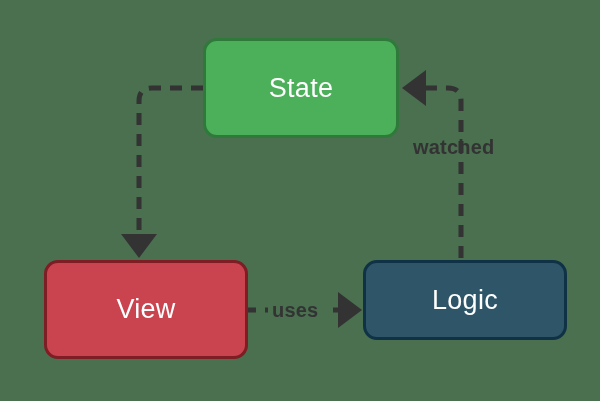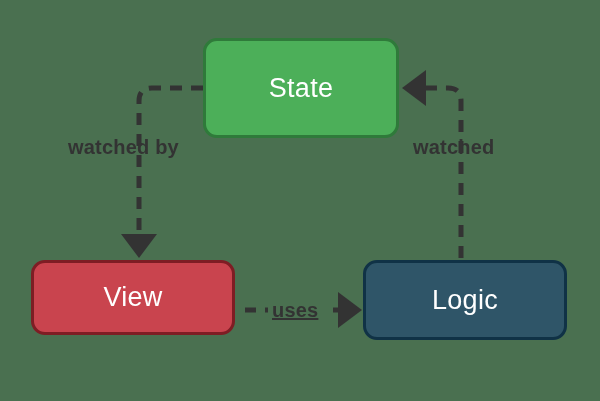--- a/index.html
+++ b/index.html
@@ -41,24 +41,24 @@
   }
   #node-state {
     left: 203px;
     top: 38px;
     width: 196px;
     height: 100px;
     background: #4caf59;
     border-color: #2f7a3a;
   }
   #node-view {
-    left: 31px;
+    left: 44px;
     top: 260px;
     width: 204px;
-    height: 75px;
+    height: 99px;
     background: #c9444e;
     border-color: #7e1d24;
   }
   #node-logic {
     left: 363px;
     top: 260px;
     width: 204px;
     height: 80px;
     background: #2f5568;
     border-color: #103246;
@@ -76,21 +76,20 @@
     left: 68px;
     top: 136px;
   }
   #label-updates {
     left: 413px;
     top: 136px;
   }
   #label-uses {
     left: 272px;
     top: 299px;
-    text-decoration: underline;
   }
 </style>
 </head>
 <body>
 
 <div id="diagram-root">
 
   <svg id="edge-layer" viewBox="0 0 600 401" xmlns="http://www.w3.org/2000/svg">
 
     <g>
@@ -115,19 +114,18 @@
   </div>
 
   <div class="node" id="node-view">
     <span>View</span>
   </div>
 
   <div class="node" id="node-logic">
     <span>Logic</span>
   </div>
 
-  <div class="edge-label" id="label-watched-by">watched by</div>
 
   <div class="edge-label" id="label-updates">watched</div>
 
   <div class="edge-label" id="label-uses">uses</div>
 
 </div>
 
 </body></html>

